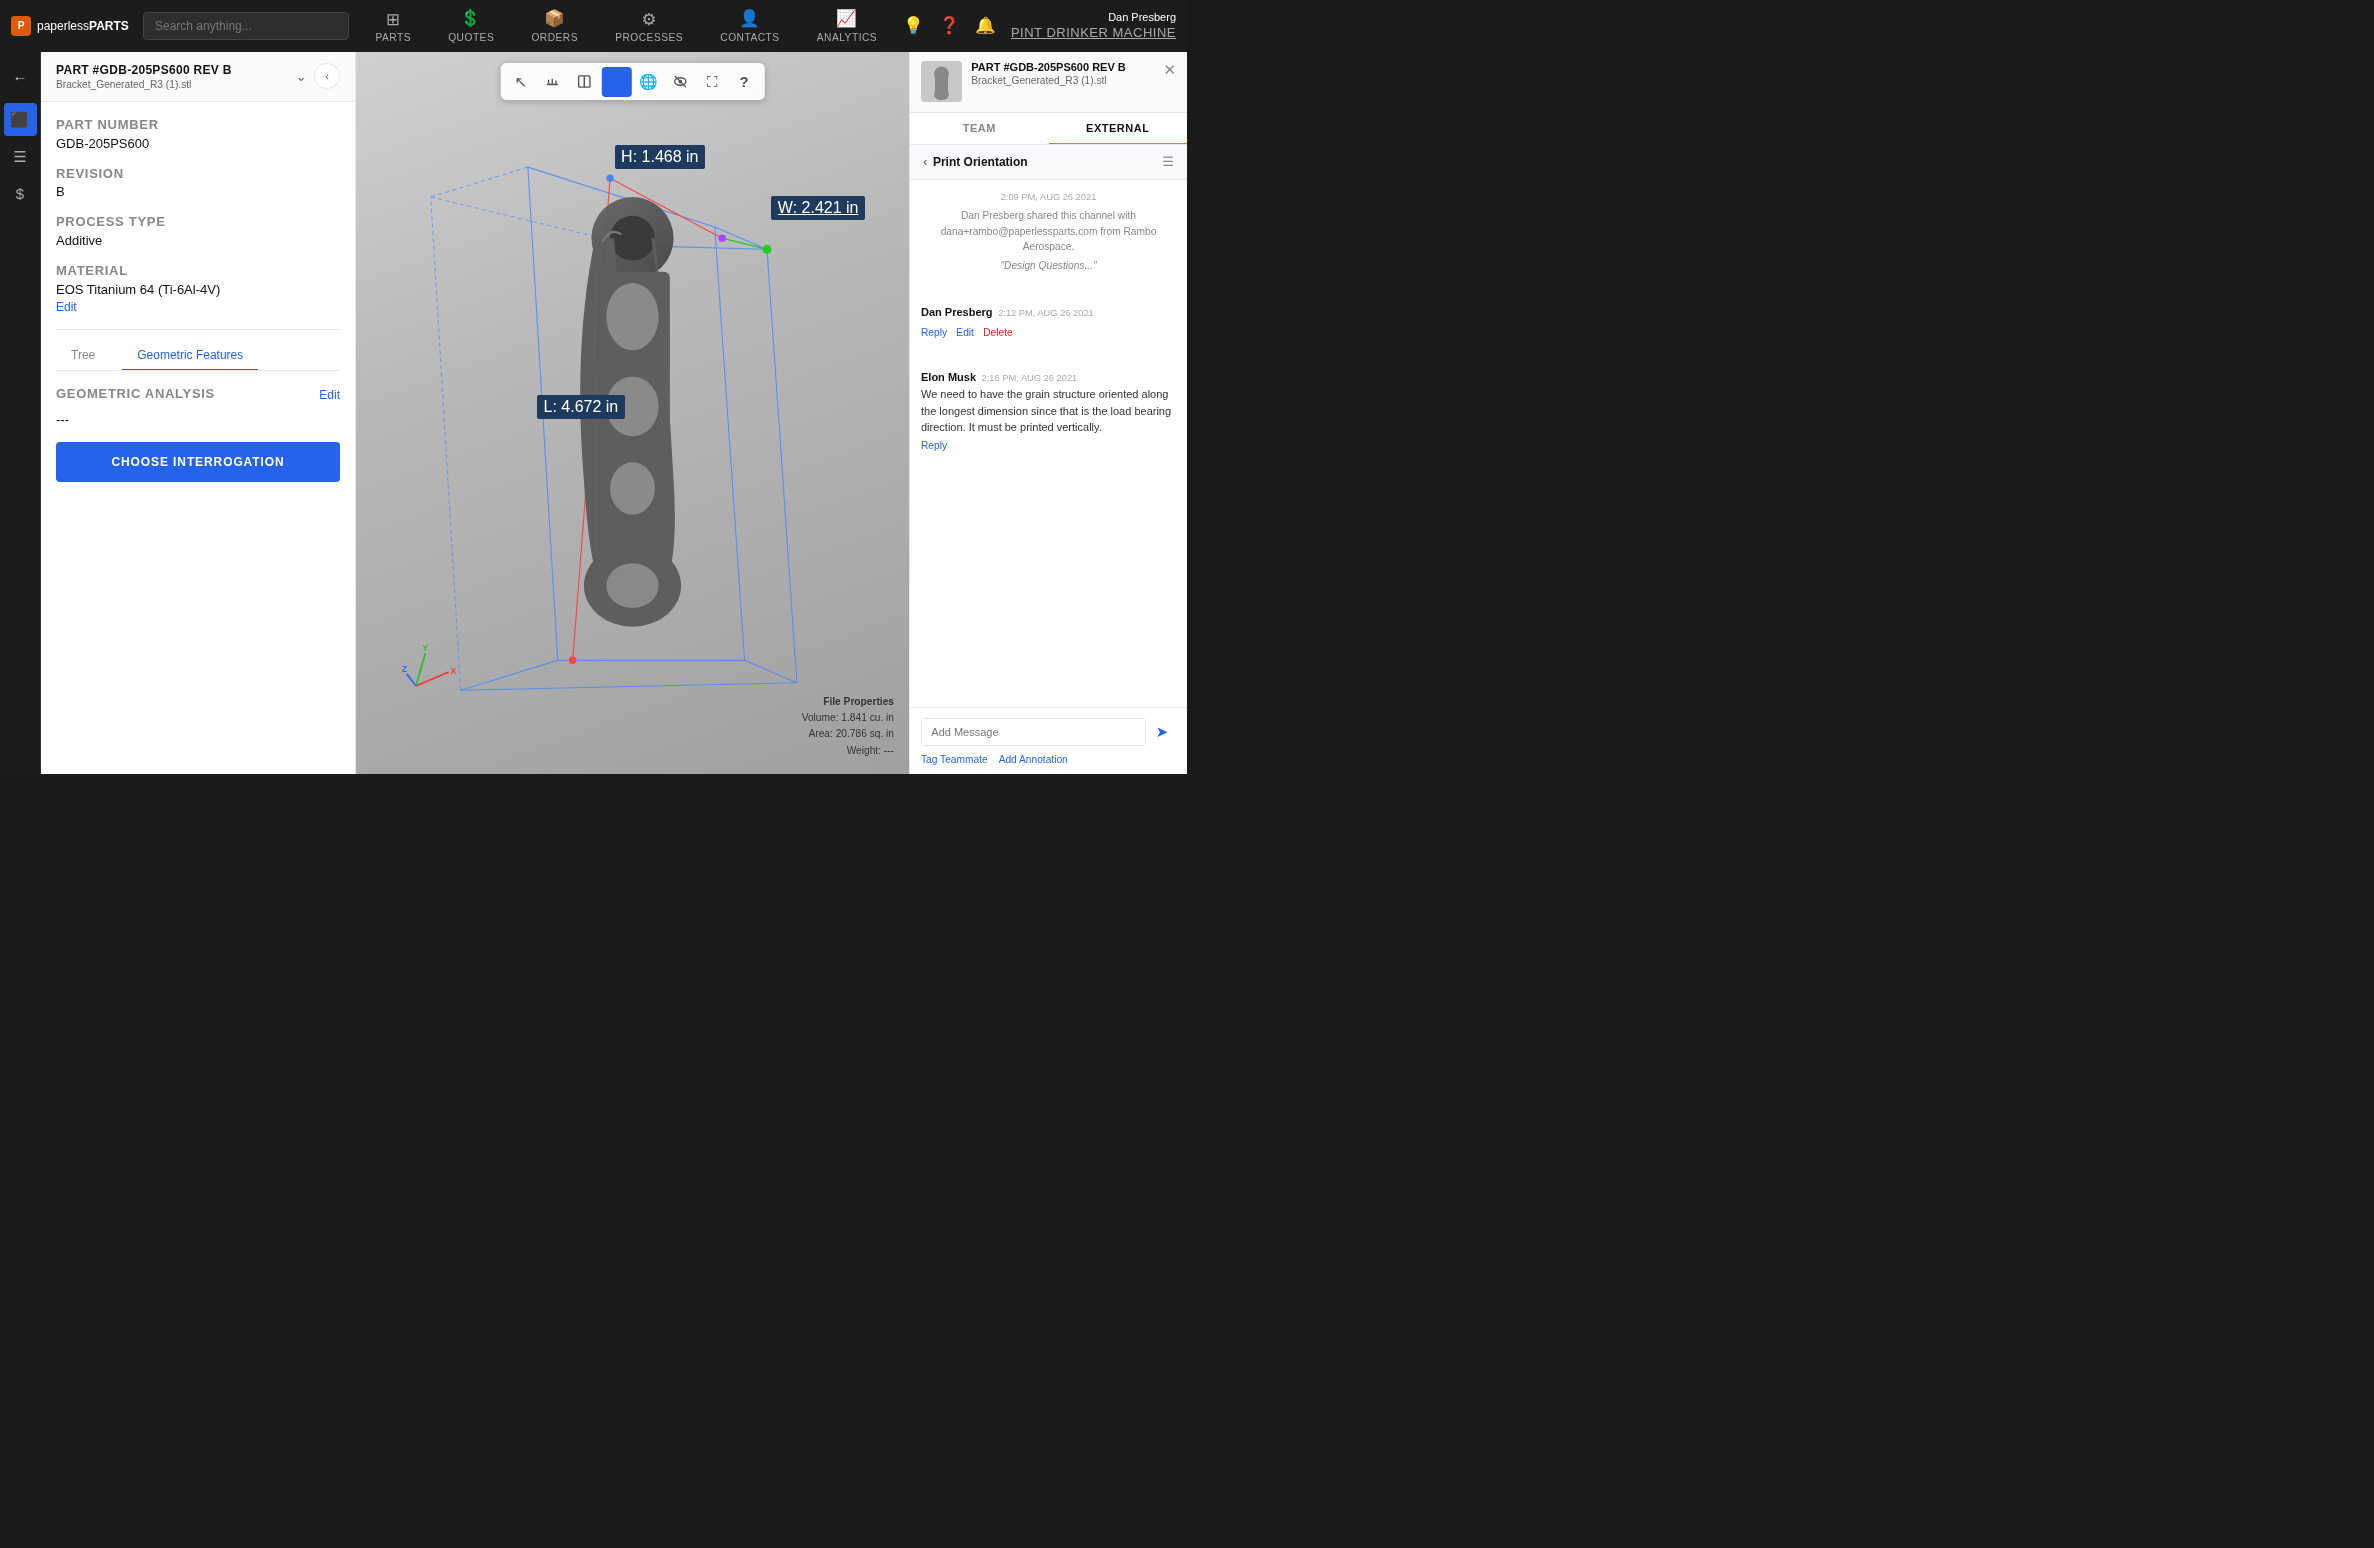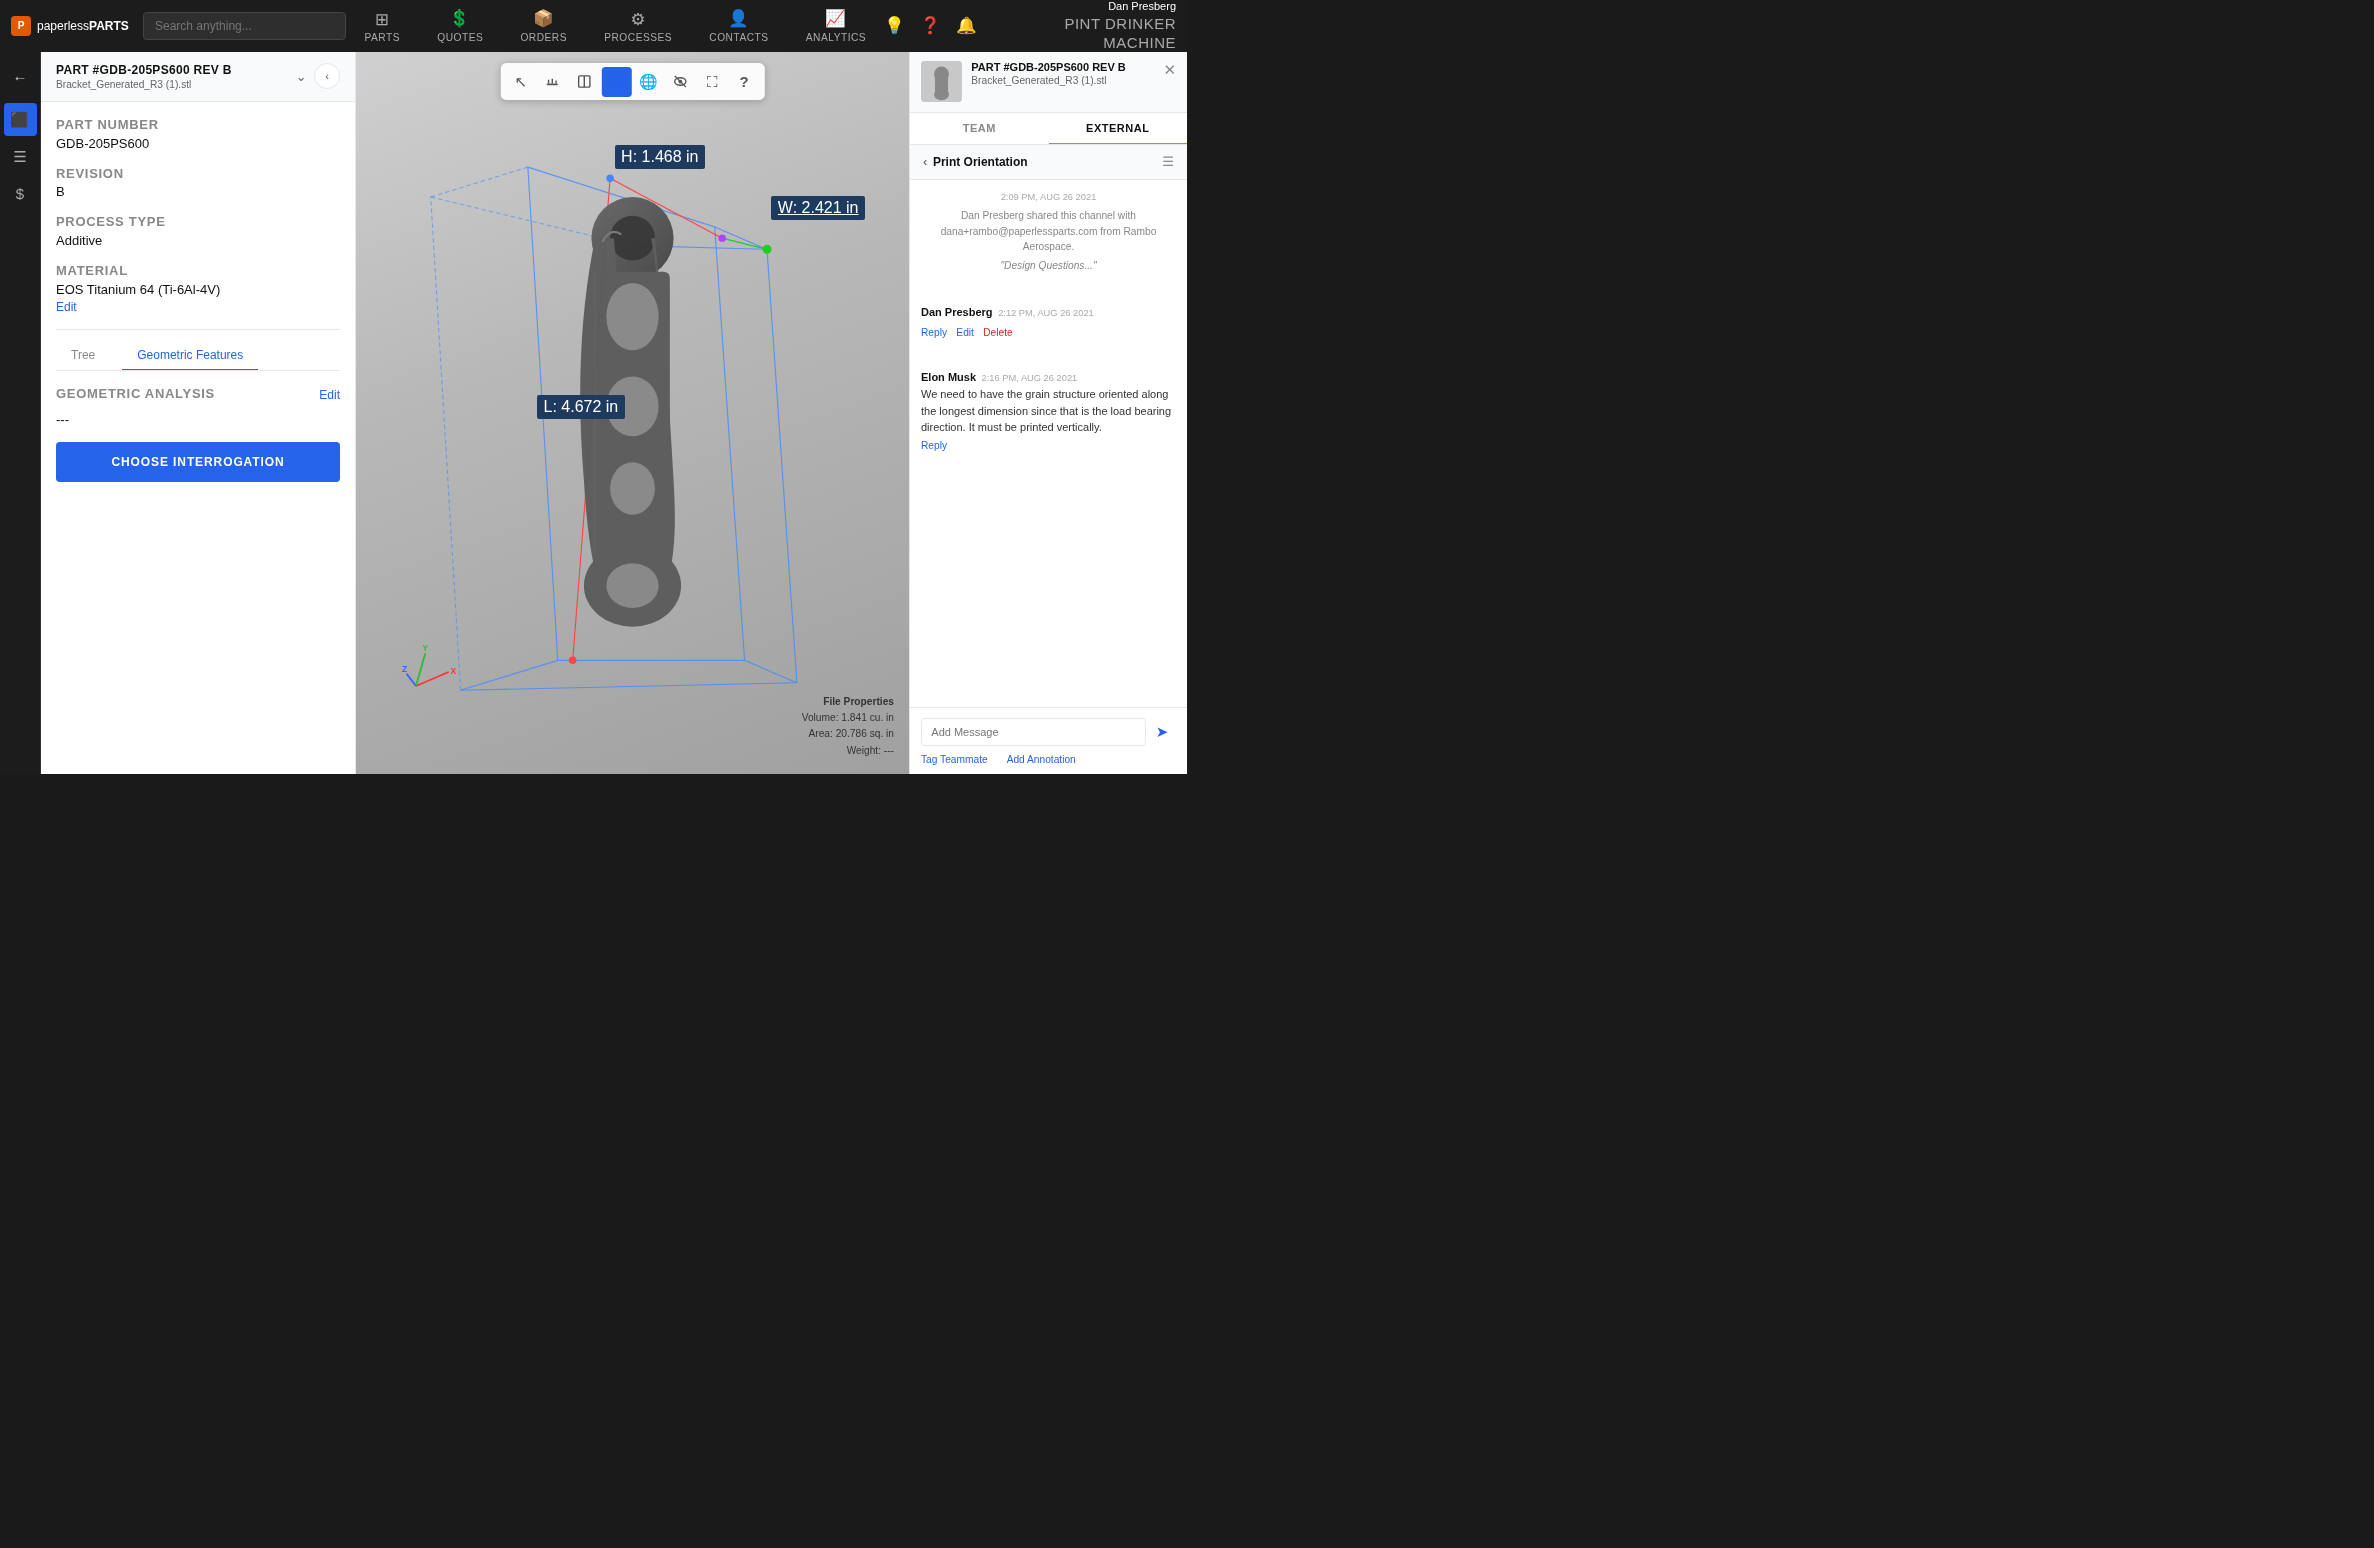--- a/index.html
+++ b/index.html
@@ -76,21 +76,21 @@
       align-items: center;
       gap: 15px;
       color: #aaa;
     }
     .nav-right .user-info {
       text-align: right;
       color: #fff;
       font-size: 11px;
       line-height: 1.3;
     }
-    .nav-right .user-info .company { color: #aaa; font-size: 15px; text-transform: uppercase; letter-spacing: 0.5px; }
+    .nav-right .user-info .company { color: #aaa; font-size: 13px; text-transform: uppercase; letter-spacing: 0.5px; text-decoration: underline; }
     .nav-icon-btn { font-size: 16.7px; cursor: pointer; color: #aaa; }
 
     
     .main-layout {
       display: flex;
       height: calc(774px - 52px);
     }
 
     
     .icon-sidebar {
@@ -458,21 +458,21 @@
       border: none;
       color: #2563eb;
       font-size: 15px;
       cursor: pointer;
       display: flex;
       align-items: center;
       justify-content: center;
     }
     .rp-footer-links {
       display: flex;
-      gap: 19px;
+      gap: 11px;
     }
     .rp-footer-link {
       font-size: 10.2px;
       color: #2563eb;
       cursor: pointer;
       text-decoration: none;
     }
   </style>
 </head>
 <body>

